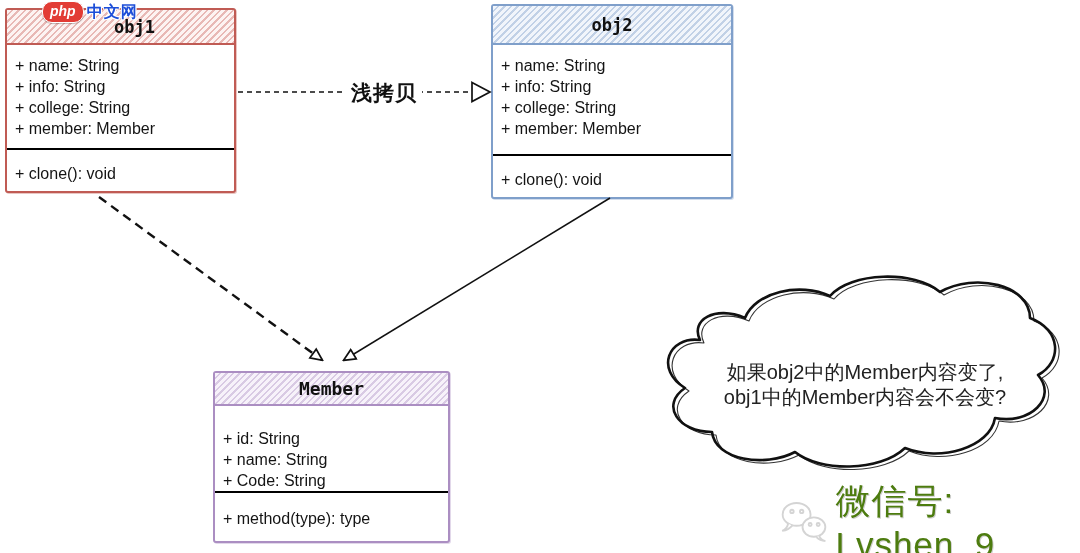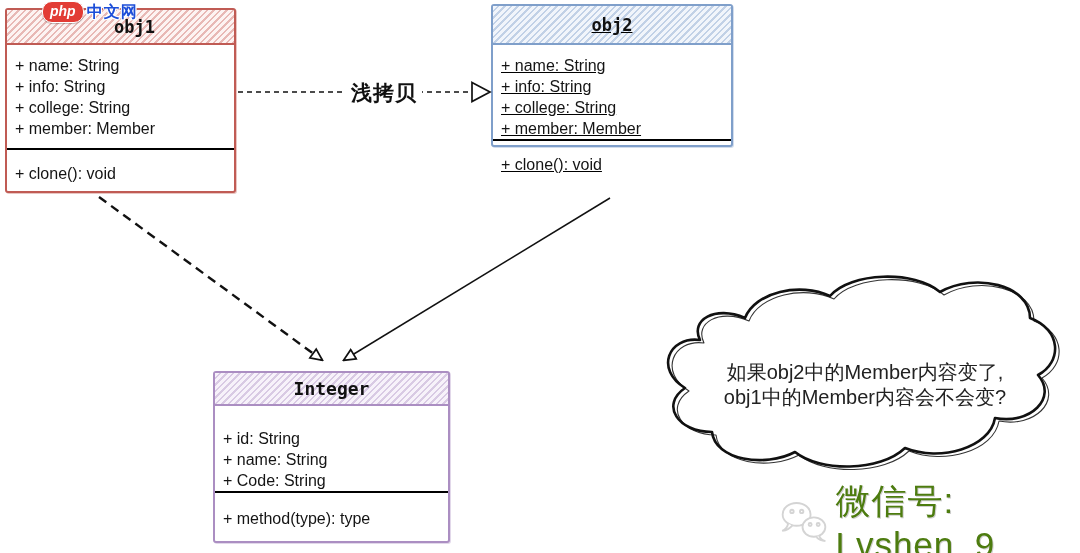--- a/index.html
+++ b/index.html
@@ -112,35 +112,35 @@
       <div class="uml-line">+ name: String</div>
       <div class="uml-line">+ info: String</div>
       <div class="uml-line">+ college: String</div>
       <div class="uml-line">+ member: Member</div>
     </div>
     <div class="uml-methods" style="height:43px;">
       <div class="uml-line">+ clone(): void</div>
     </div>
   </div>
 
-  <div class="uml-box blue" style="left:491px;top:4px;width:242px;height:143px;text-decoration:underline;">
+  <div class="uml-box blue" style="left:491px;top:4px;width:242px;height:195px;">
     <div class="uml-header">obj2</div>
     <div class="uml-attrs">
       <div class="uml-line">+ name: String</div>
       <div class="uml-line">+ info: String</div>
       <div class="uml-line">+ college: String</div>
       <div class="uml-line">+ member: Member</div>
     </div>
     <div class="uml-methods" style="height:43px;">
       <div class="uml-line">+ clone(): void</div>
     </div>
   </div>
 
   <div class="uml-box purple" style="left:213px;top:371px;width:237px;height:172px;">
-    <div class="uml-header">Integer</div>
+    <div class="uml-header">Member</div>
     <div class="uml-attrs">
       <div class="uml-line">+ id: String</div>
       <div class="uml-line">+ name: String</div>
       <div class="uml-line">+ Code: String</div>
     </div>
     <div class="uml-methods" style="height:56px;padding-top:15px;">
       <div class="uml-line">+ method(type): type</div>
     </div>
   </div>
 

